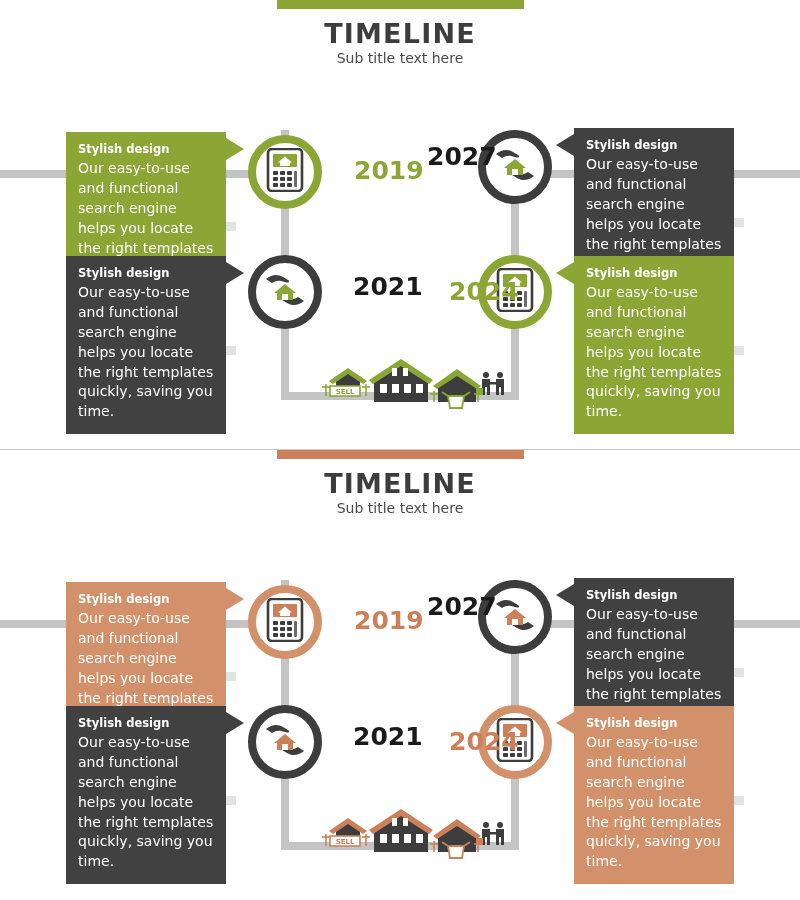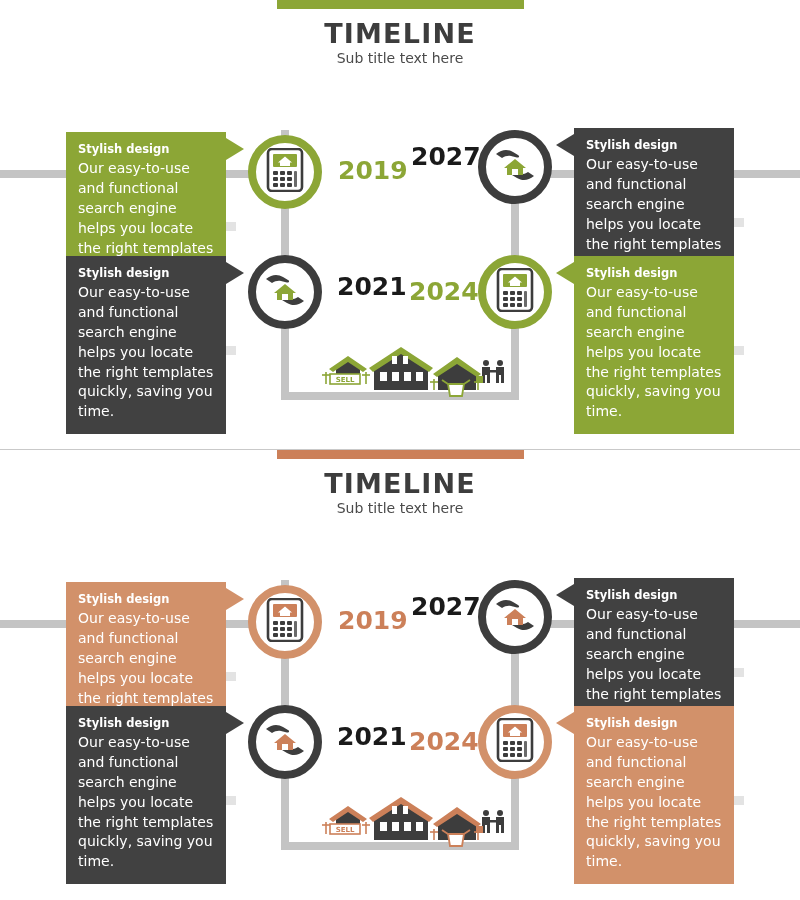--- a/index.html
+++ b/index.html
@@ -137,31 +137,32 @@
   .node-bl { left: 248px; top: 255px; }
   .node-tr { left: 478px; top: 130px; }
   .node-br { left: 478px; top: 255px; }
 
   
   .year {
     position: absolute;
     font-size: 25px;
     font-weight: bold;
     font-family: "DejaVu Sans", sans-serif;
+    margin-left: 16px;
   }
   .year-tl { left: 338px; top: 156px; }
   .year-tr { left: 411px; top: 142px; }
   .year-bl { left: 337px; top: 272px; }
-  .year-br { left: 409px; top: 277px; }
+  .year-br { left: 433px; top: 277px; }
 
   
   .scene {
     position: absolute;
     left: 318px;
-    top: 346px;
+    top: 358px;
     width: 190px;
     height: 52px;
   }
 </style>
 </head>
 <body>
 
 <div class="panel">
 
   <div class="accent-bar" id="p0-accent" style="background: rgb(140, 166, 54);"></div>

